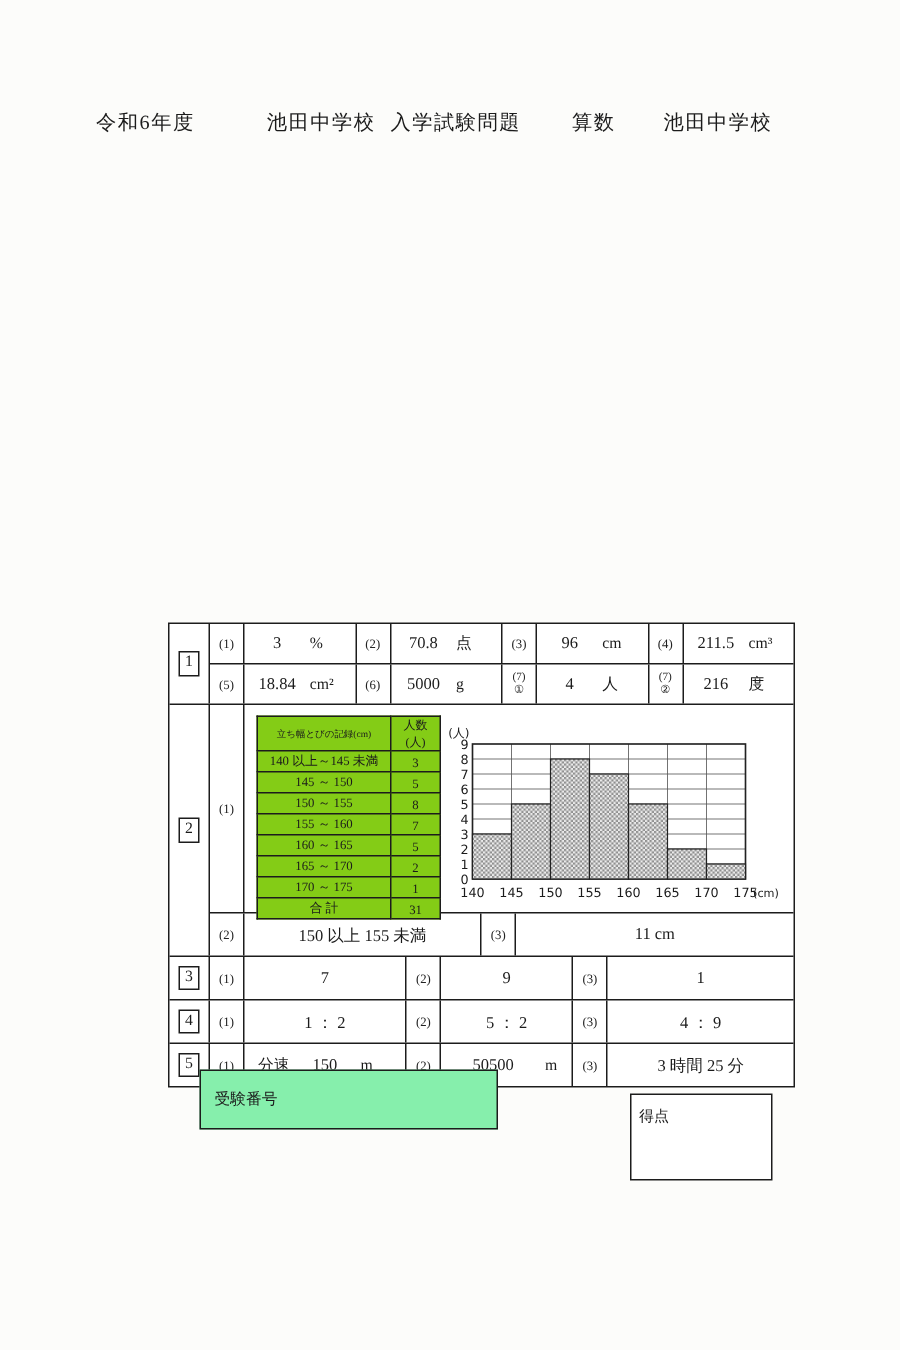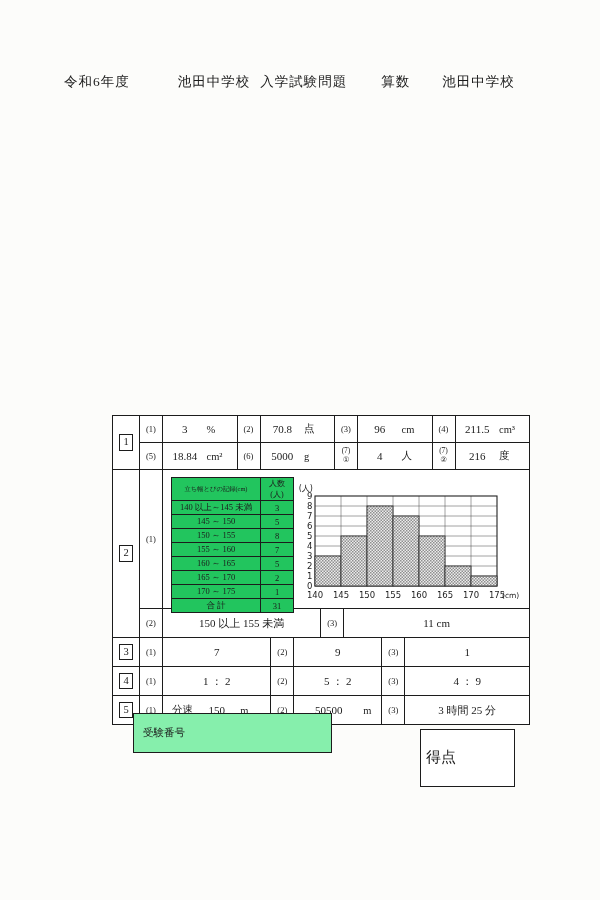--- a/index.html
+++ b/index.html
@@ -32,34 +32,34 @@
   .vcell{flex:1 1 0;display:flex;align-items:center;border-right:1.2px solid #1c1c1c;font-size:11px;min-width:0;}
   .subrow .vcell:last-child{border-right:none;}
   .vnum{flex:1;text-align:center;}
   .vunit{flex:0 0 30px;text-align:left;font-size:10.5px;}
   .vpre{flex:0 0 auto;padding-left:9px;font-size:10.5px;}
   .center{justify-content:center;text-align:left;}
   .f1{flex:111 1 0;} .f2{flex:90 1 0;} .f3{flex:128 1 0;}
   .fa{flex:159 1 0;} .fb{flex:187 1 0;}
 
   .p2content{flex:1;position:relative;min-width:0;}
-  table.freq{position:absolute;left:8px;top:7px;border-collapse:collapse;background:#22c55e;}
+  table.freq{position:absolute;left:8px;top:7px;border-collapse:collapse;background:#84cc16;}
   table.freq th,table.freq td{border:0.9px solid #1c1c1c;height:13px;padding:0 2px;text-align:center;font-weight:normal;font-size:8.5px;}
   table.freq .rangecol{width:84px;}
   table.freq .cntcol{width:28px;}
   table.freq th.rangehdr{font-size:6.3px;}
   table.freq th.cnthdr{font-size:8px;}
 
   svg.hist{position:absolute;left:132px;top:6px;}
   svg.hist text{font-family:"DejaVu Sans","Liberation Sans",sans-serif;fill:#1b1b1b;}
 
   .exam-box{position:absolute;left:133px;top:713px;width:197px;height:38px;border:1.6px solid #1c1c1c;background:#86efac;}
   .exam-box span{position:absolute;left:9px;top:50%;transform:translateY(-50%);font-size:10.5px;}
   .score-box{position:absolute;left:420px;top:729px;width:93px;height:56px;border:1.6px solid #1c1c1c;background:#fff;}
-  .score-box span{position:absolute;left:5px;top:18px;font-size:15px;}
+  .score-box span{position:absolute;left:5px;top:7px;font-size:10px;}
 </style>
 </head>
 <body>
 
 <div class="title-row">
   <span class="t-year">令和6年度</span>
   <span class="t-school">池田中学校</span>
   <span class="t-exam">入学試験問題</span>
   <span class="t-subject">算数</span>
   <span class="t-sheet">池田中学校</span>

